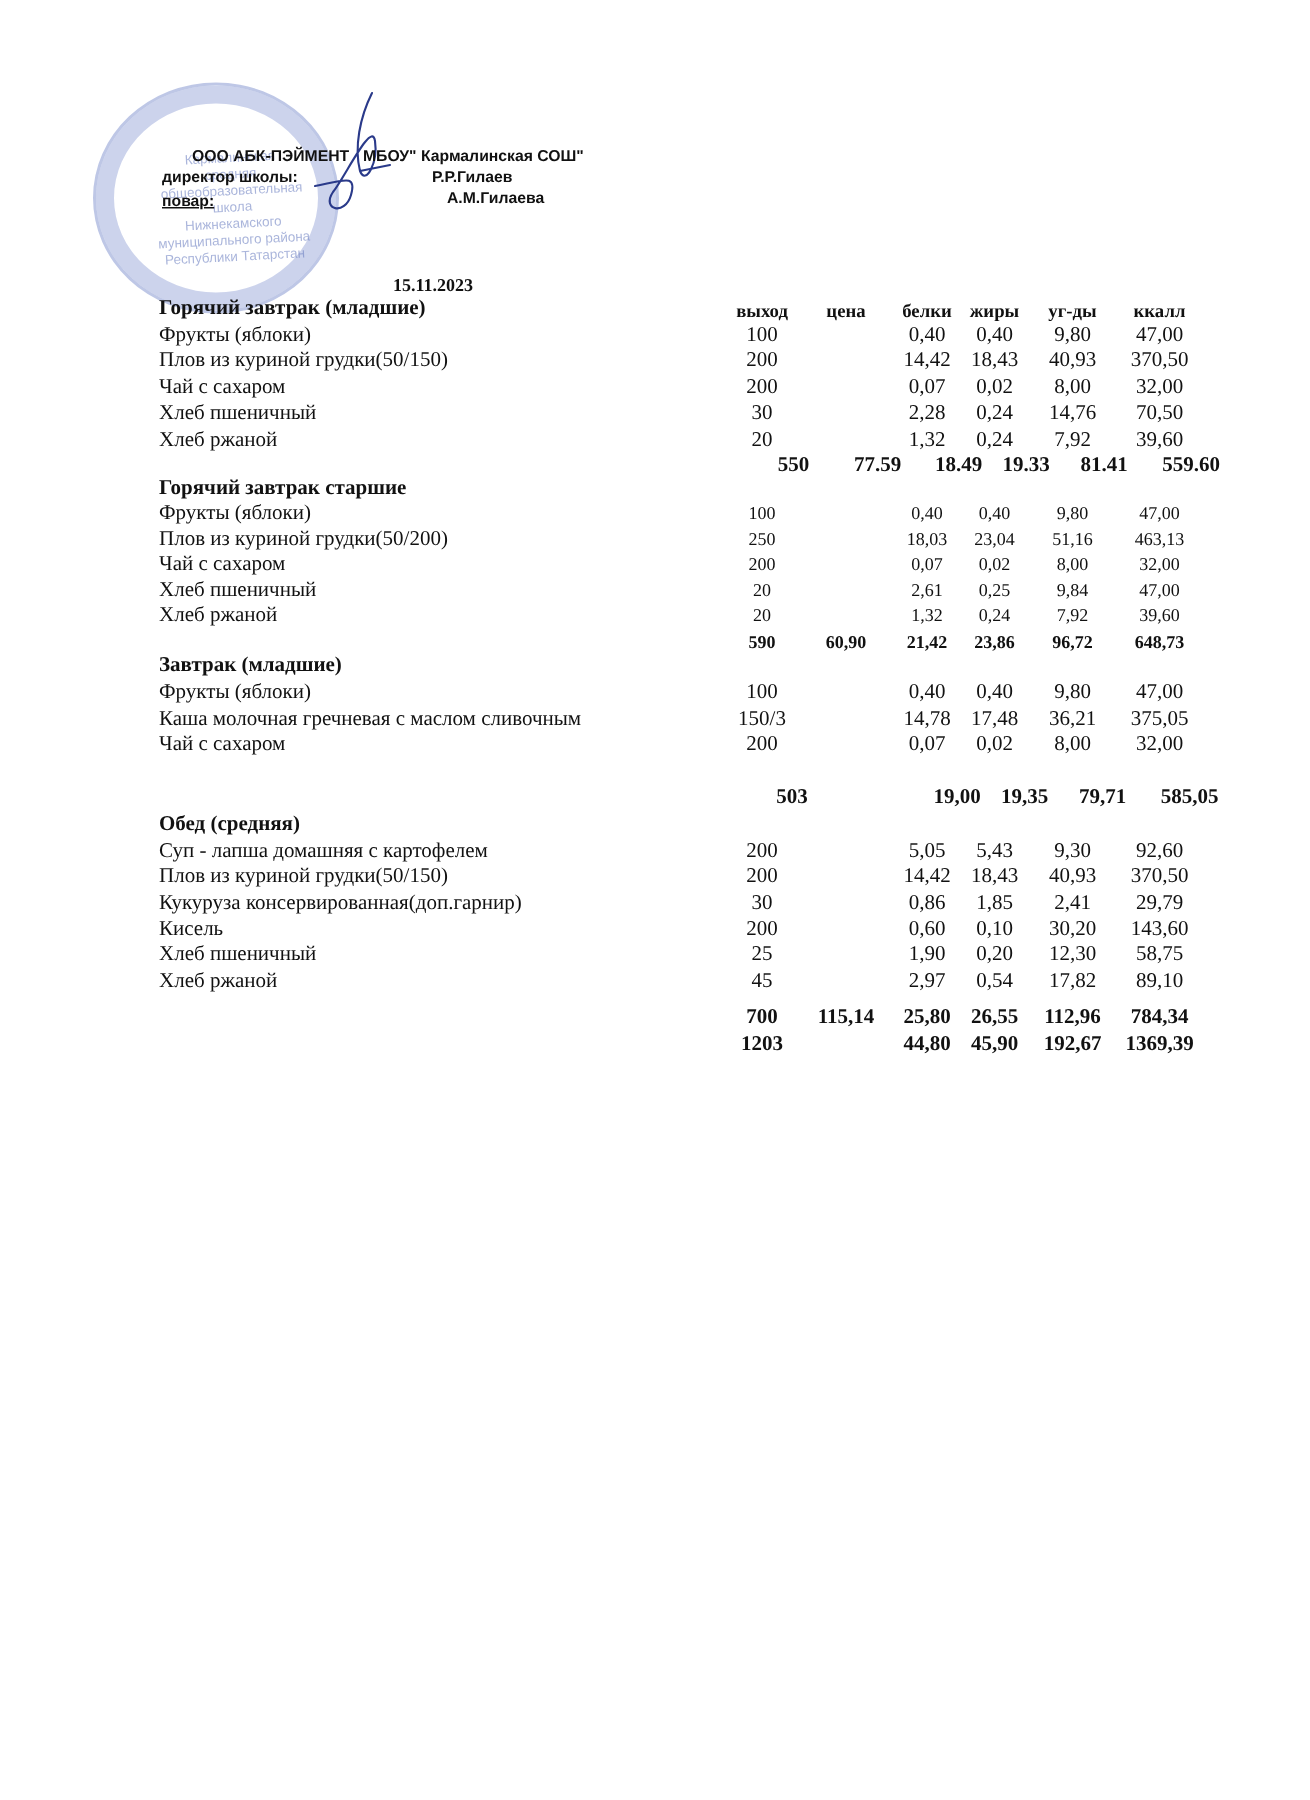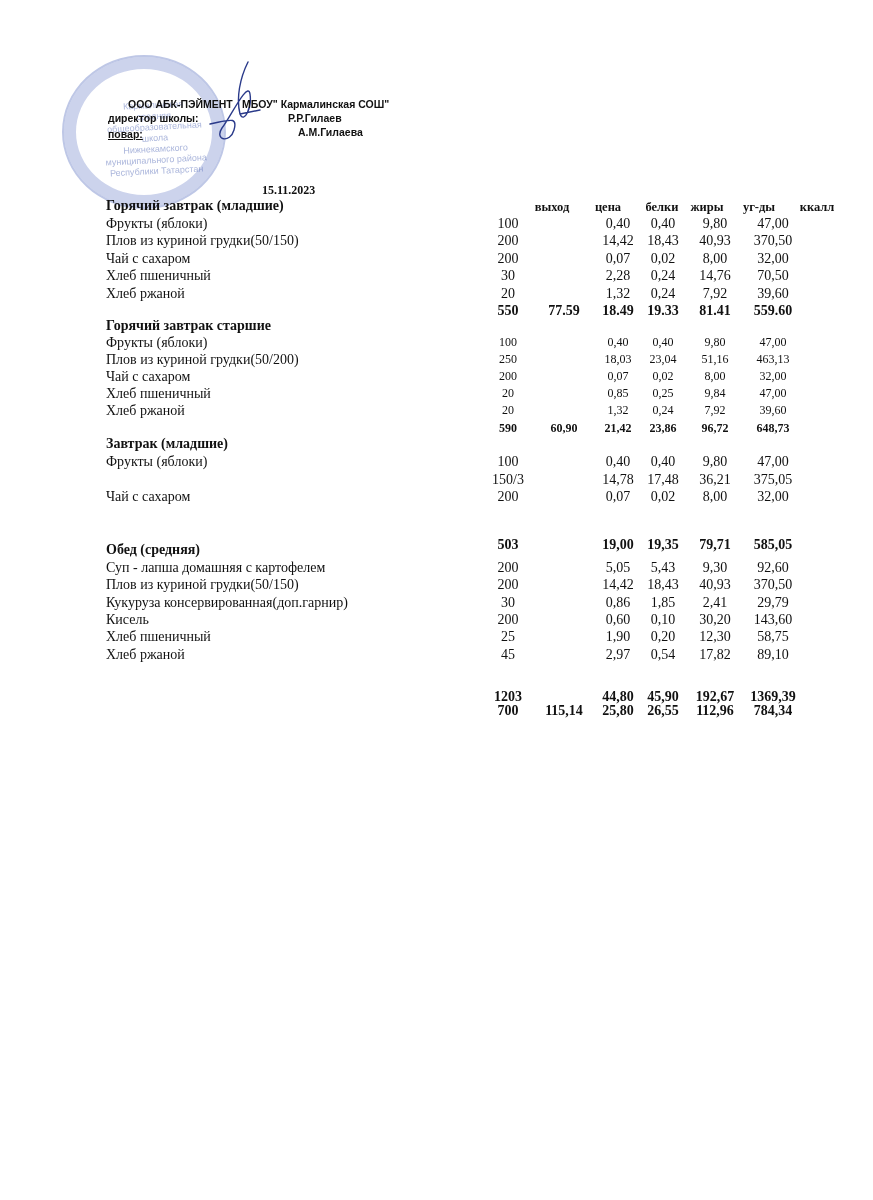--- a/index.html
+++ b/index.html
@@ -20,21 +20,21 @@
     .row .name { position: absolute; left: 106px; white-space: nowrap; }
     .row .c { position: absolute; text-align: center; white-space: nowrap; }
     .c.vyh { left: 483px; width: 50px; }
     .c.cena { left: 537px; width: 54px; }
     .c.bel { left: 596px; width: 44px; }
     .c.zhir { left: 642px; width: 42px; }
     .c.ug { left: 690px; width: 50px; }
     .c.kk { left: 742px; width: 62px; }
     .bold { font-weight: bold; }
     .small .c { font-size: 12px; }
-    .colhdr .c { font-weight: bold; font-size: 12.5px; margin-left: 44px; }
+    .colhdr .c { font-weight: bold; font-size: 12.5px; }
   </style>
 </head>
 <body>
 
 <div class="page">
 
   <div class="stamp"></div>
   <div class="stamp-text">
     <div>Кармалинская</div>
     <div>средняя</div>
@@ -103,21 +103,21 @@
     <span class="c kk">70,50</span>
   </div>
   <div class="row" style="top:285px;">
     <span class="name">Хлеб ржаной</span>
     <span class="c vyh">20</span>
     <span class="c bel">1,32</span>
     <span class="c zhir">0,24</span>
     <span class="c ug">7,92</span>
     <span class="c kk">39,60</span>
   </div>
-  <div class="row bold" style="top:302px;">
+  <div class="row bold" style="top:302px;margin-left:21px;">
     <span class="c vyh">550</span>
     <span class="c cena">77.59</span>
     <span class="c bel">18.49</span>
     <span class="c zhir">19.33</span>
     <span class="c ug">81.41</span>
     <span class="c kk">559.60</span>
   </div>
 
   <div class="row bold" style="top:317px;">
     <span class="name">Горячий завтрак старшие</span>
@@ -142,21 +142,21 @@
     <span class="name">Чай с сахаром</span>
     <span class="c vyh">200</span>
     <span class="c bel">0,07</span>
     <span class="c zhir">0,02</span>
     <span class="c ug">8,00</span>
     <span class="c kk">32,00</span>
   </div>
   <div class="row small" style="top:385px;">
     <span class="name">Хлеб пшеничный</span>
     <span class="c vyh">20</span>
-    <span class="c bel">0,85</span>
+    <span class="c bel">2,61</span>
     <span class="c zhir">0,25</span>
     <span class="c ug">9,84</span>
     <span class="c kk">47,00</span>
   </div>
   <div class="row small" style="top:402px;">
     <span class="name">Хлеб ржаной</span>
     <span class="c vyh">20</span>
     <span class="c bel">1,32</span>
     <span class="c zhir">0,24</span>
     <span class="c ug">7,92</span>
@@ -176,35 +176,36 @@
   </div>
   <div class="row" style="top:453px;">
     <span class="name">Фрукты (яблоки)</span>
     <span class="c vyh">100</span>
     <span class="c bel">0,40</span>
     <span class="c zhir">0,40</span>
     <span class="c ug">9,80</span>
     <span class="c kk">47,00</span>
   </div>
   <div class="row" style="top:471px;">
+    <span class="name">Каша молочная гречневая с маслом сливочным</span>
     <span class="c vyh">150/3</span>
     <span class="c bel">14,78</span>
     <span class="c zhir">17,48</span>
     <span class="c ug">36,21</span>
     <span class="c kk">375,05</span>
   </div>
   <div class="row" style="top:488px;">
     <span class="name">Чай с сахаром</span>
     <span class="c vyh">200</span>
     <span class="c bel">0,07</span>
     <span class="c zhir">0,02</span>
     <span class="c ug">8,00</span>
     <span class="c kk">32,00</span>
   </div>
-  <div class="row bold" style="top:536px;">
+  <div class="row bold" style="top:523px;margin-left:20px;">
     <span class="c vyh">503</span>
     <span class="c cena"></span>
     <span class="c bel">19,00</span>
     <span class="c zhir">19,35</span>
     <span class="c ug">79,71</span>
     <span class="c kk">585,05</span>
   </div>
 
   <div class="row bold" style="top:541px;">
     <span class="name">Обед (средняя)</span>
@@ -250,21 +251,21 @@
     <span class="c kk">58,75</span>
   </div>
   <div class="row" style="top:646px;">
     <span class="name">Хлеб ржаной</span>
     <span class="c vyh">45</span>
     <span class="c bel">2,97</span>
     <span class="c zhir">0,54</span>
     <span class="c ug">17,82</span>
     <span class="c kk">89,10</span>
   </div>
-  <div class="row bold" style="top:670px;margin-top:32px;">
+  <div class="row bold" style="top:670px;">
     <span class="c vyh">700</span>
     <span class="c cena">115,14</span>
     <span class="c bel">25,80</span>
     <span class="c zhir">26,55</span>
     <span class="c ug">112,96</span>
     <span class="c kk">784,34</span>
   </div>
 
   <div class="row bold" style="top:688px;">
     <span class="c vyh">1203</span>

